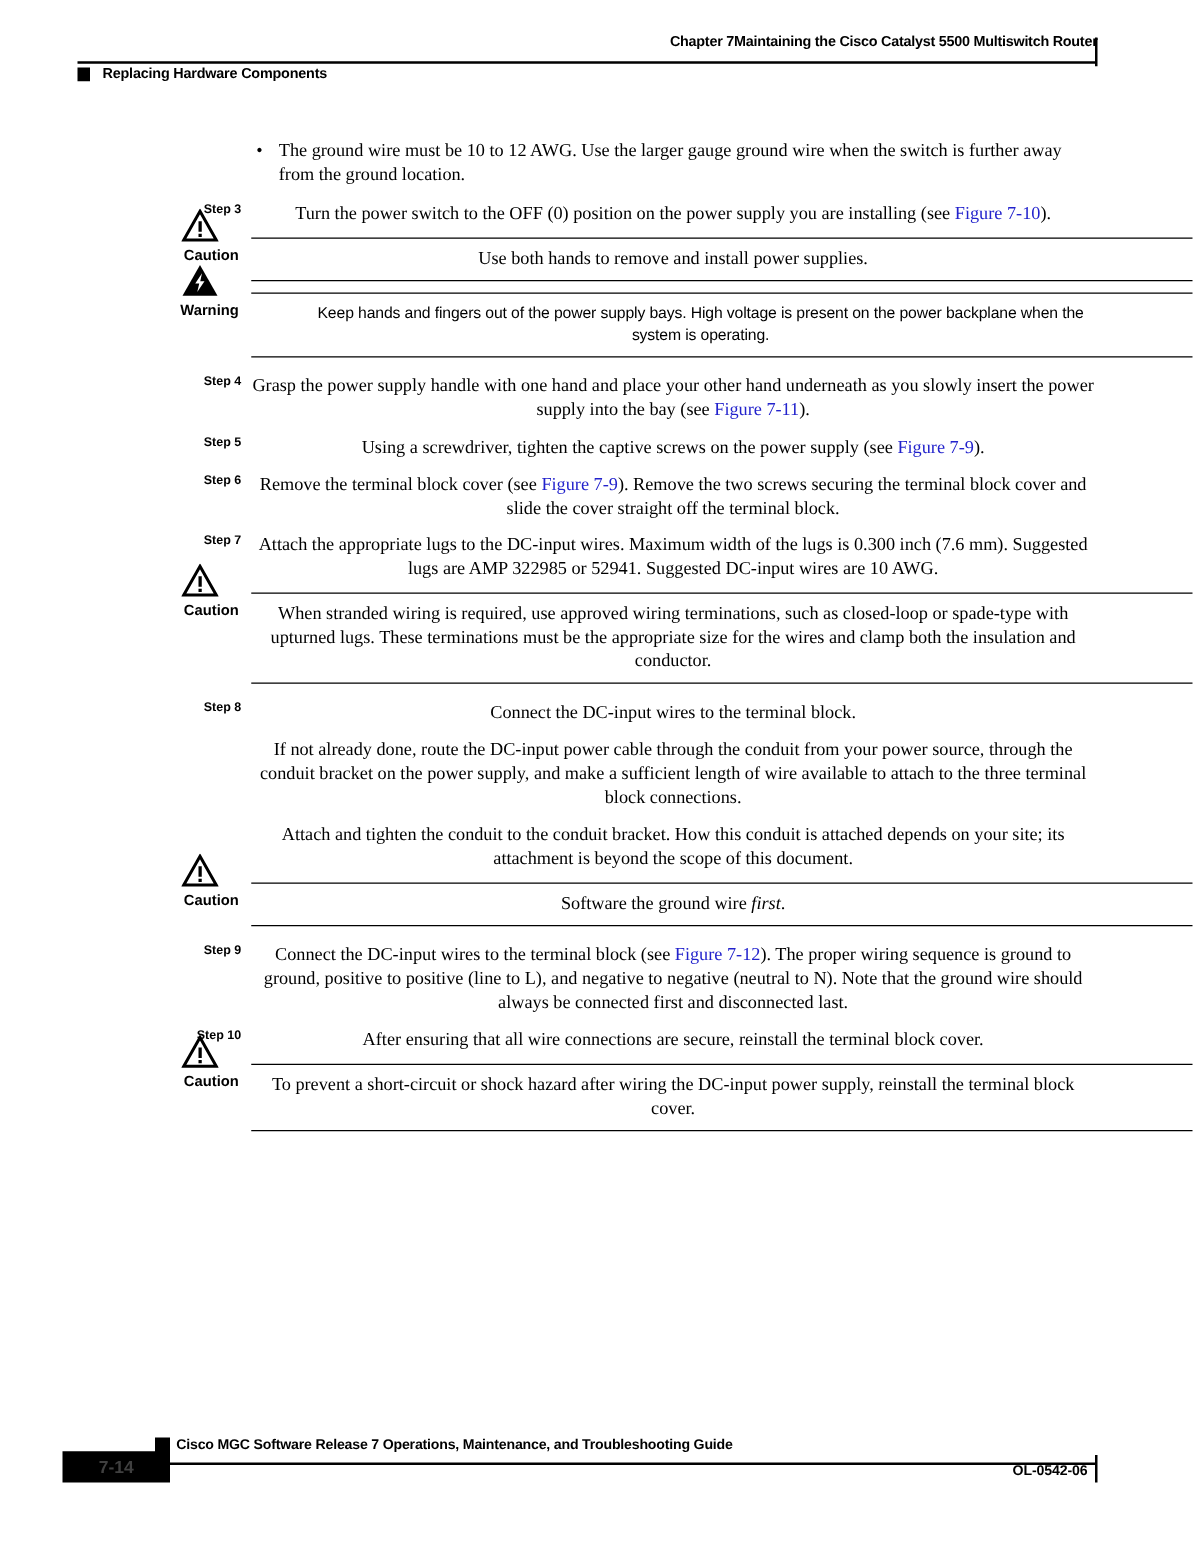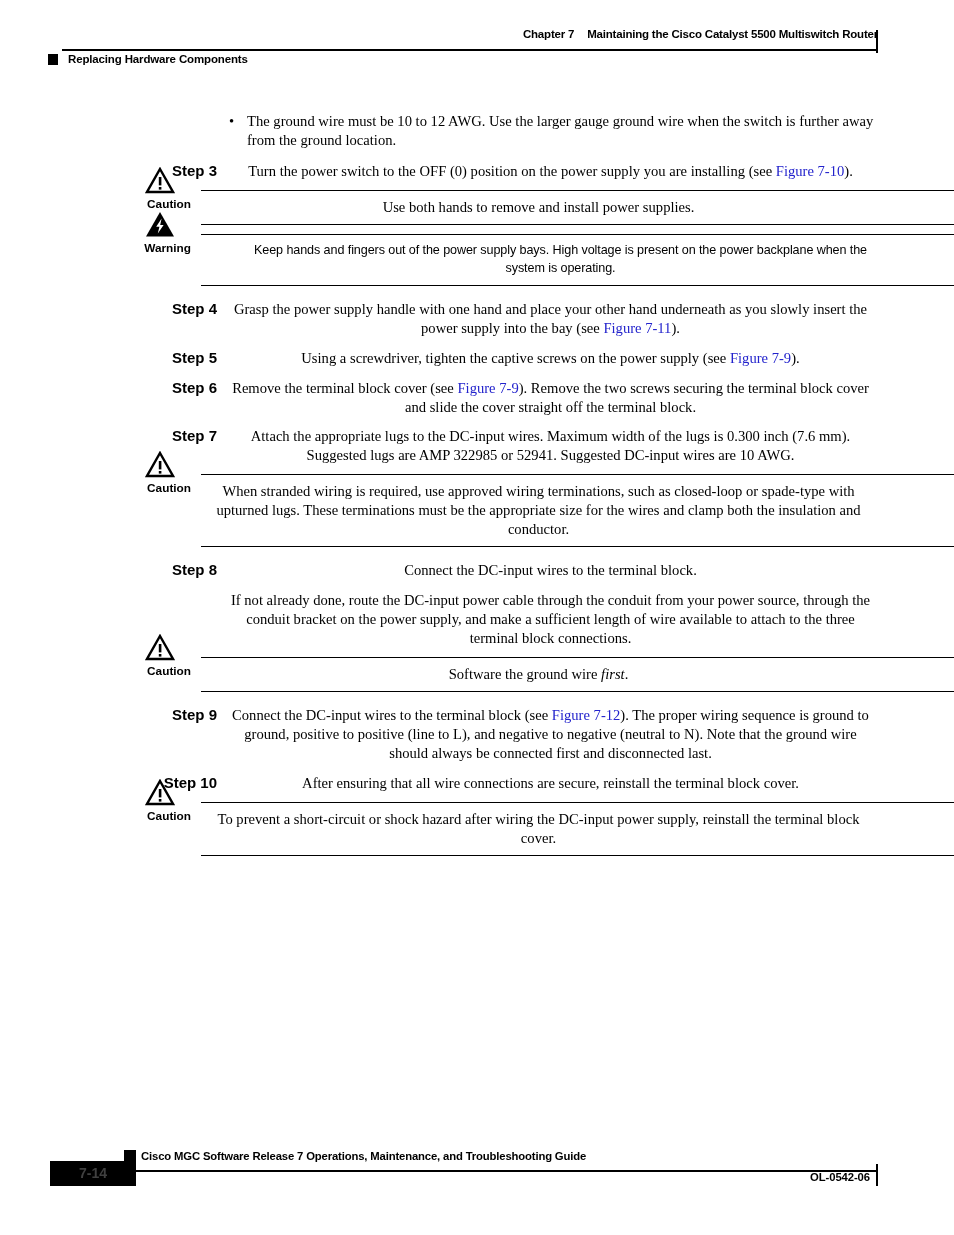--- a/index.html
+++ b/index.html
@@ -36,41 +36,40 @@
     right: 76px;
     top: 0px;
     font-family: "Liberation Sans", sans-serif;
     font-weight: bold;
     font-size: 11.5px;
     letter-spacing: -0.2px;
     white-space: nowrap;
     color: #000;
   }
   .header-chapter-label {
-    margin-right: 13px;
   }
   .header-rule {
     position: absolute;
     left: 62px;
     top: 21px;
     width: 815px;
     height: 1.6px;
     background: #000;
   }
   .header-tick {
     position: absolute;
     left: 876px;
     top: 2px;
     width: 2.2px;
     height: 23px;
     background: #000;
   }
   .header-section {
     position: absolute;
-    left: 48px;
+    left: 62px;
     top: 25px;
     display: flex;
     align-items: center;
   }
   .header-square {
     width: 10px;
     height: 11px;
     background: #000;
     margin-right: 10px;
   }
@@ -98,22 +97,21 @@
 
   
   .gutter {
     width: 201px;
     flex: 0 0 201px;
     text-align: right;
     padding-right: 0px;
     box-sizing: border-box;
     font-family: "Liberation Sans", sans-serif;
     font-weight: bold;
-    font-size: 15px;
-    margin-left: 24px;
+    font-size: 10px;
   }
   .gutter-step {
     padding-right: 8px;
   }
   .body-col {
     flex: 1 1 auto;
     padding-right: 78px;
     box-sizing: border-box;
   }
 
@@ -406,20 +404,26 @@
       </div>
     </div>
 
     <div class="row step-row">
       <div class="gutter"></div>
       <div class="body-col">
         <p class="para">If not already done, route the DC-input power cable through the conduit from your power source, through the conduit bracket on the power supply, and make a sufficient length of wire available to attach to the three terminal block connections.</p>
       </div>
     </div>
 
+    <div class="row step-row">
+      <div class="gutter"></div>
+      <div class="body-col">
+        <p class="para">Attach and tighten the conduit to the conduit bracket. How this conduit is attached depends on your site; its attachment is beyond the scope of this document.</p>
+      </div>
+    </div>
 
     <div class="admon">
       <div class="admon-inner">
         <div class="admon-gutter">
           <span class="admon-icon">
             <svg width="30" height="27" viewBox="0 0 30 27">
               <polygon points="15,2 28,25 2,25" fill="none" stroke="#000" stroke-width="2.4" stroke-linejoin="miter"></polygon>
               <rect x="13.8" y="10" width="2.6" height="8.4" fill="#000"></rect>
               <rect x="13.8" y="20" width="2.6" height="2.6" fill="#000"></rect>
             </svg>

